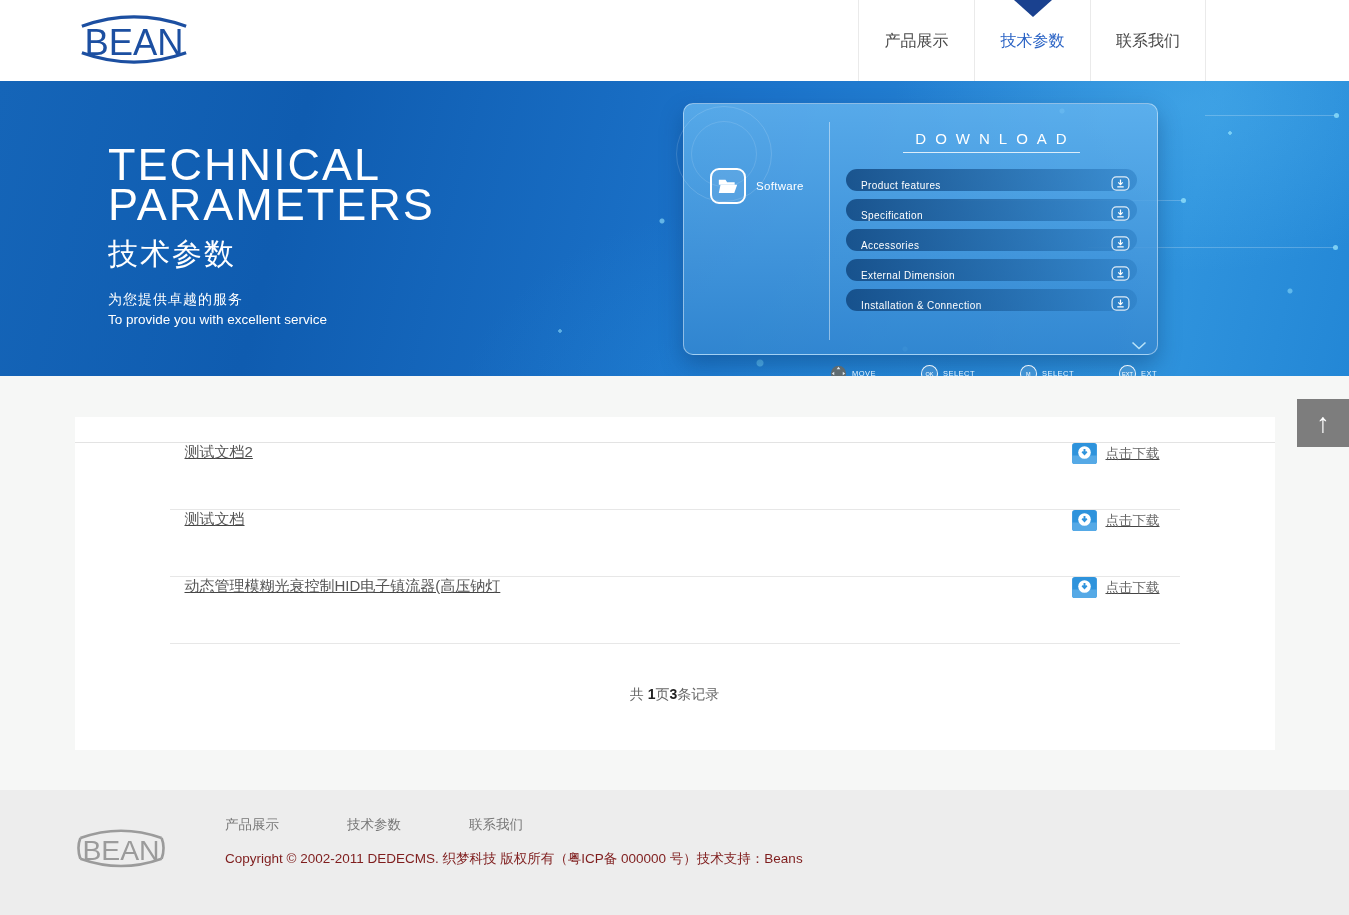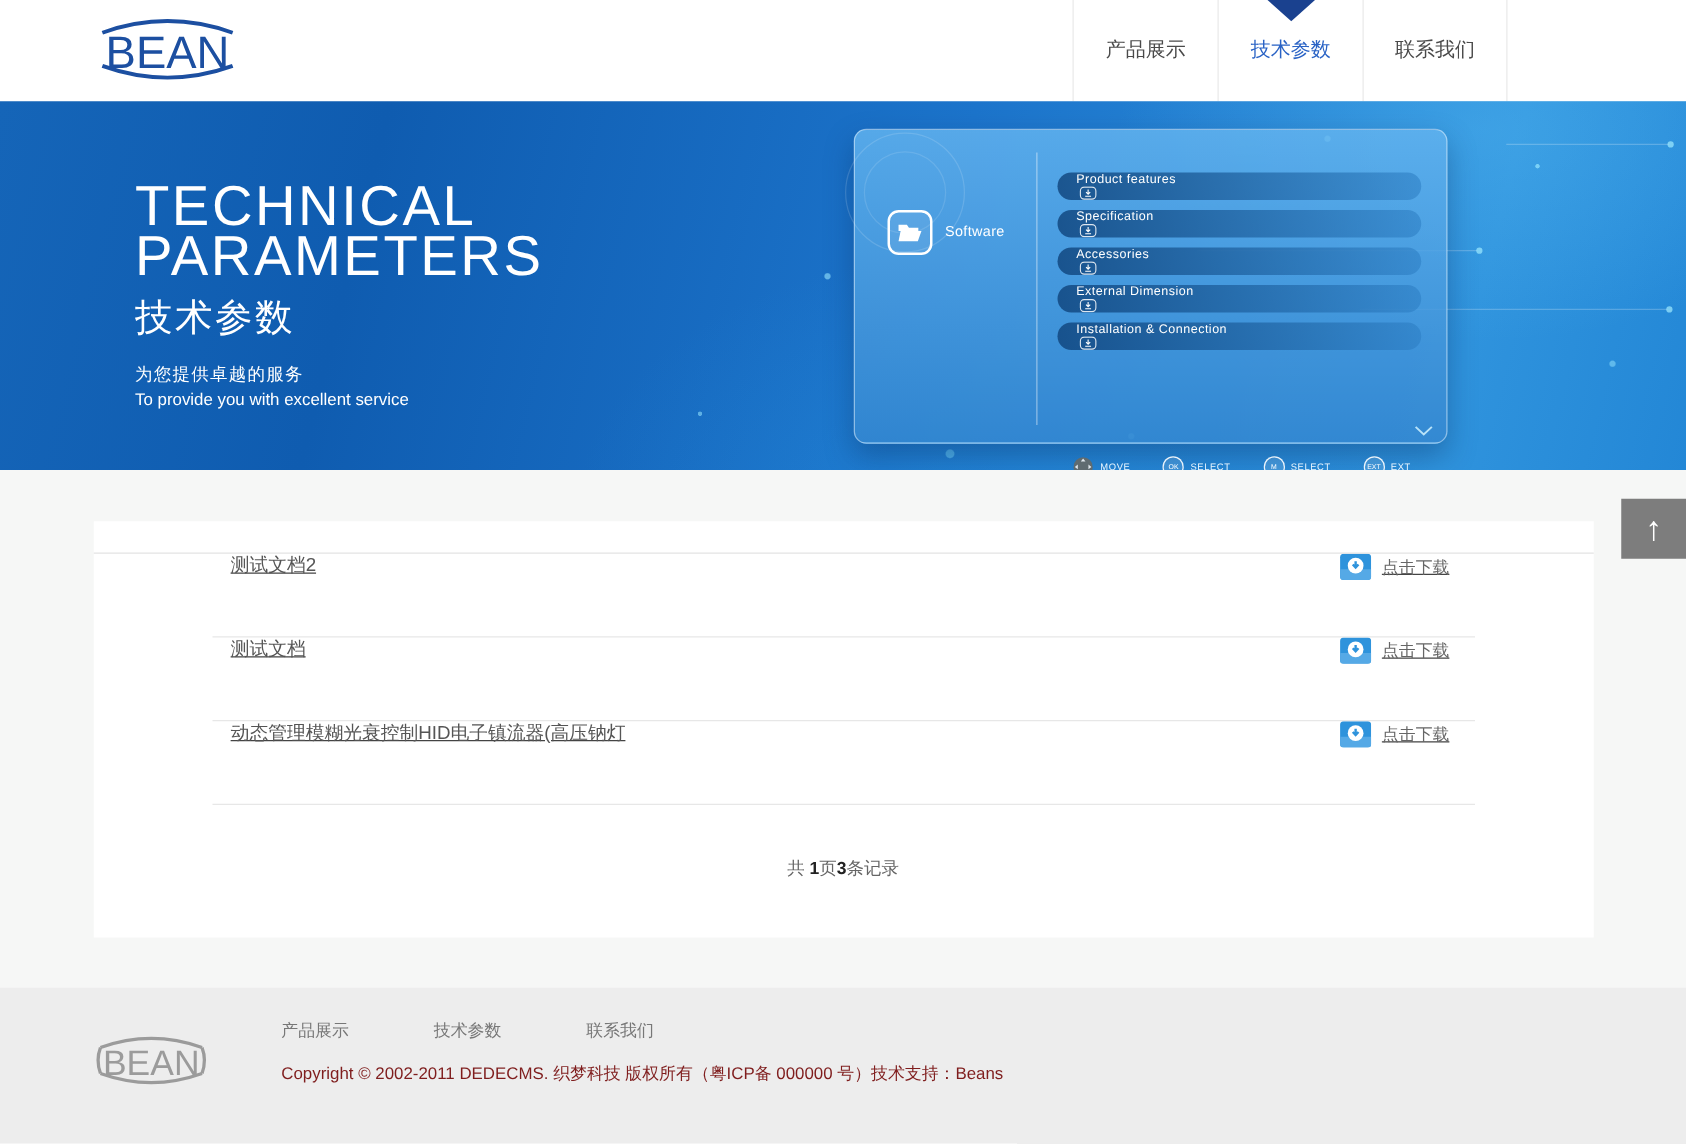--- a/index.html
+++ b/index.html
@@ -78,26 +78,26 @@
   }
   .dl-tab-label { font-size:11.5px; line-height:13px; letter-spacing:.3px; }
   .dl-right { flex:1; border-left:1px solid rgba(255,255,255,.45); margin:18px 0 14px 0; padding:0 20px 0 16px; position:relative; }
   .dl-title { text-align:center; margin-top:8px; }
   .dl-title span { display:inline-block; font-size:15px; letter-spacing:9px; padding:0 4px 5px 12px;
     border-bottom:1px solid rgba(255,255,255,.8); }
   .dl-list { margin-top:16px; }
   .dl-pill {
     height:22px; border-radius:11px; margin-bottom:8px;
     background:linear-gradient(90deg, rgba(14,66,122,.80), rgba(43,125,195,.55));
-    display:flex; align-items:flex-start; justify-content:space-between;
-    padding:0 7px 0 15px; cursor:pointer;flex-direction:column;
+    display:flex; align-items:flex-end; justify-content:space-between;
+    padding:0 7px 0 15px; cursor:pointer;
   }
   .dl-pill-label { font-size:10px; letter-spacing:.4px; }
   .dl-chevron { position:absolute; right:10px; bottom:-14px; }
-  .dl-hints { position:absolute; left:0; right:0; bottom:-42px; display:flex; justify-content:center; gap:26px; align-items:center; }
+  .dl-hints { position:absolute; left:0; right:0; bottom:-42px; display:flex; justify-content:space-between; gap:26px; align-items:center; }
   .hint { display:flex; align-items:center; gap:5px; }
   .hint-key {
     width:17px; height:17px; border:1.3px solid rgba(255,255,255,.9); border-radius:50%;
     font-size:5.5px; display:flex; align-items:center; justify-content:center; color:#fff; flex:none;
     background:rgba(255,255,255,.12);
   }
   .hint-label { font-size:7.5px; letter-spacing:.5px; color:#eaf6ff; }
 
   
   .main { background:#f6f7f6; height:414px; }
@@ -174,20 +174,23 @@
         <span class="dl-tab-icon">
           <svg width="20" height="16" viewBox="0 0 24 19">
             <path d="M1 2 h8 l2 3 h9 v3 h-19 z" fill="#fff"></path>
             <path d="M3 8 h20 l-3.5 10 h-18.5 z" fill="#fff"></path>
           </svg>
         </span>
         <span class="dl-tab-label">Software</span>
       </div>
     </div>
     <div class="dl-right">
+      <div class="dl-title">
+        <span>DOWNLOAD</span>
+      </div>
       <div class="dl-list">
         <div class="dl-pill">
           <span class="dl-pill-label">Product features</span>
           <svg width="19" height="15" viewBox="0 0 20 16">
               <rect x="1" y="1" width="18" height="14" rx="4.5" fill="none" stroke="rgba(255,255,255,.85)" stroke-width="1.3"></rect>
               <path d="M10 3.8 v5 M7.6 6.8 L10 9.2 L12.4 6.8 M6.6 11.6 h6.8" stroke="#fff" stroke-width="1.3" fill="none"></path>
             </svg>
         </div>
         <div class="dl-pill">
           <span class="dl-pill-label">Specification</span>

